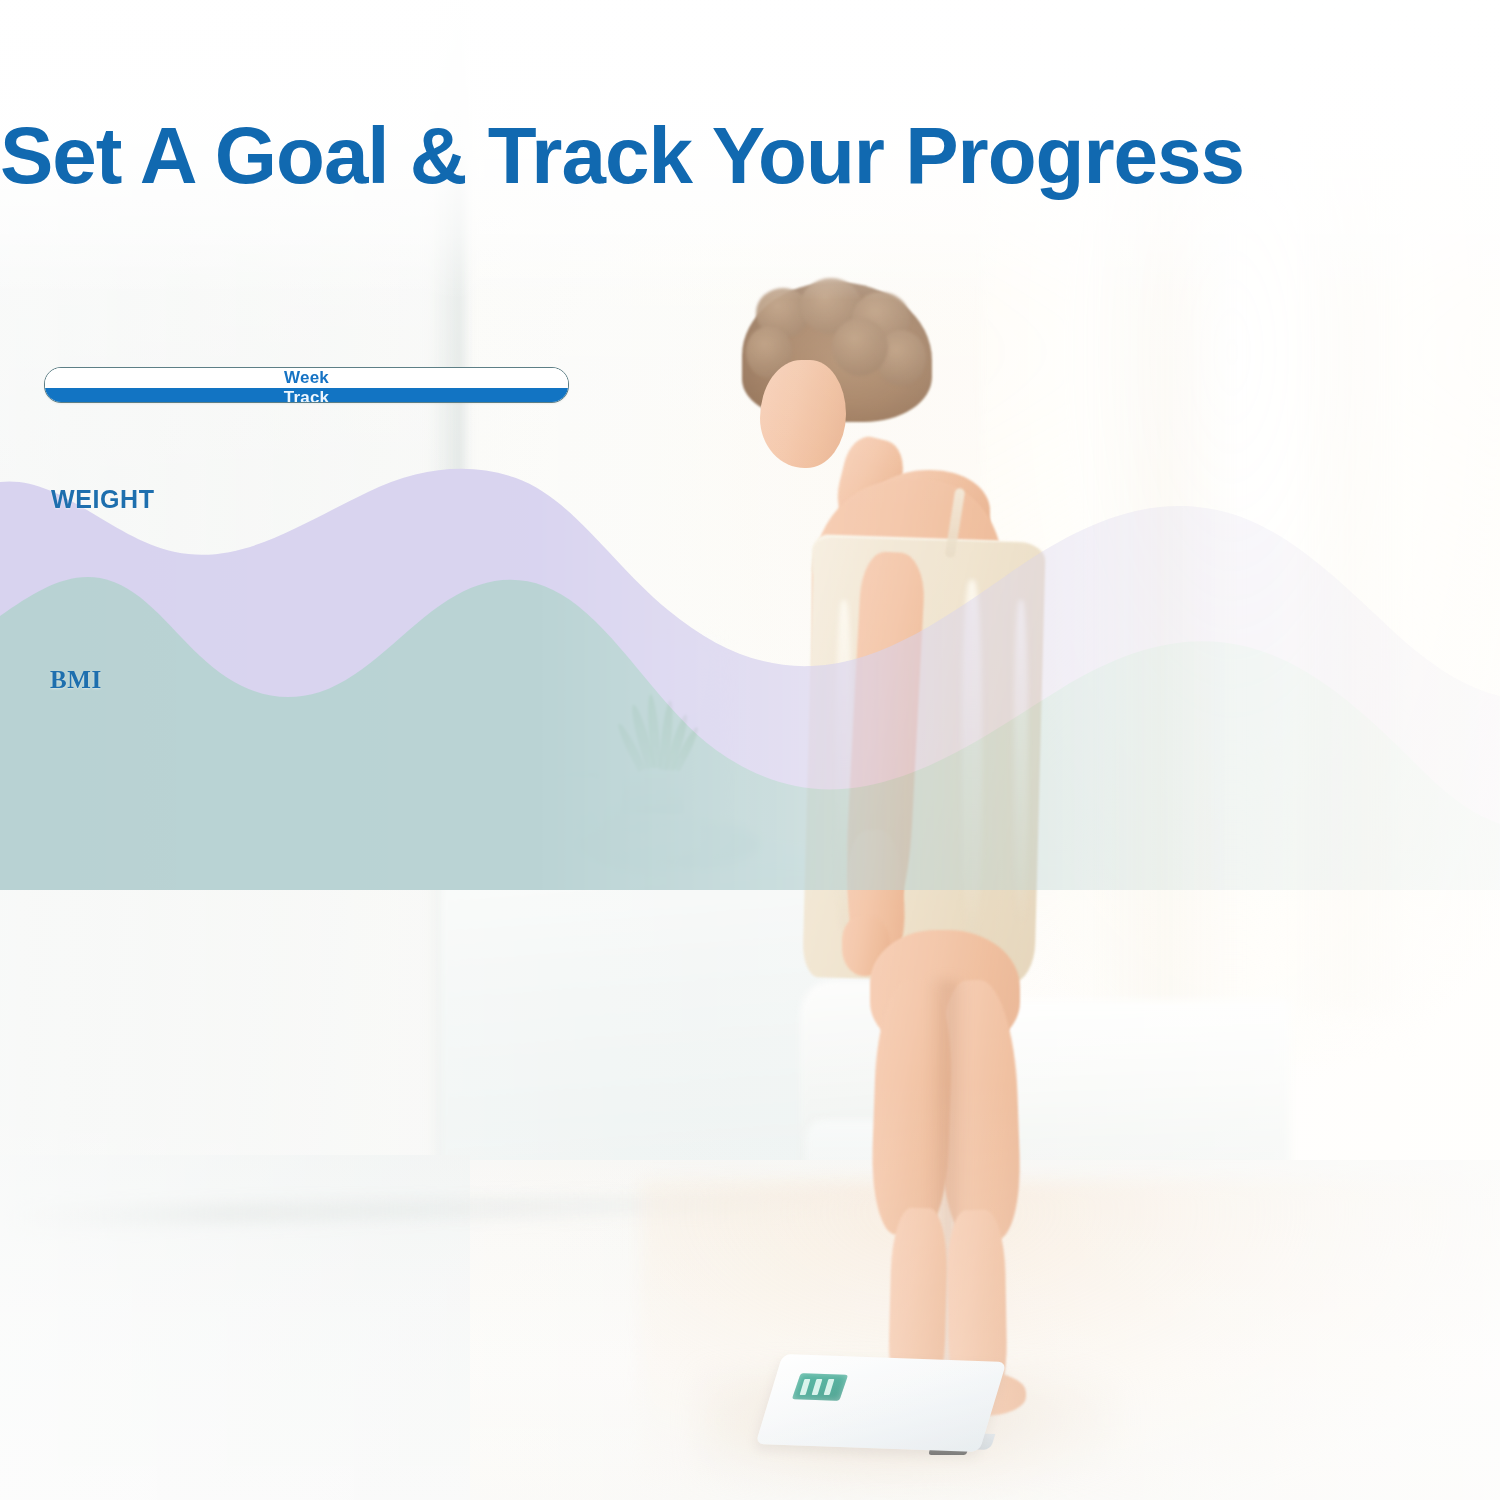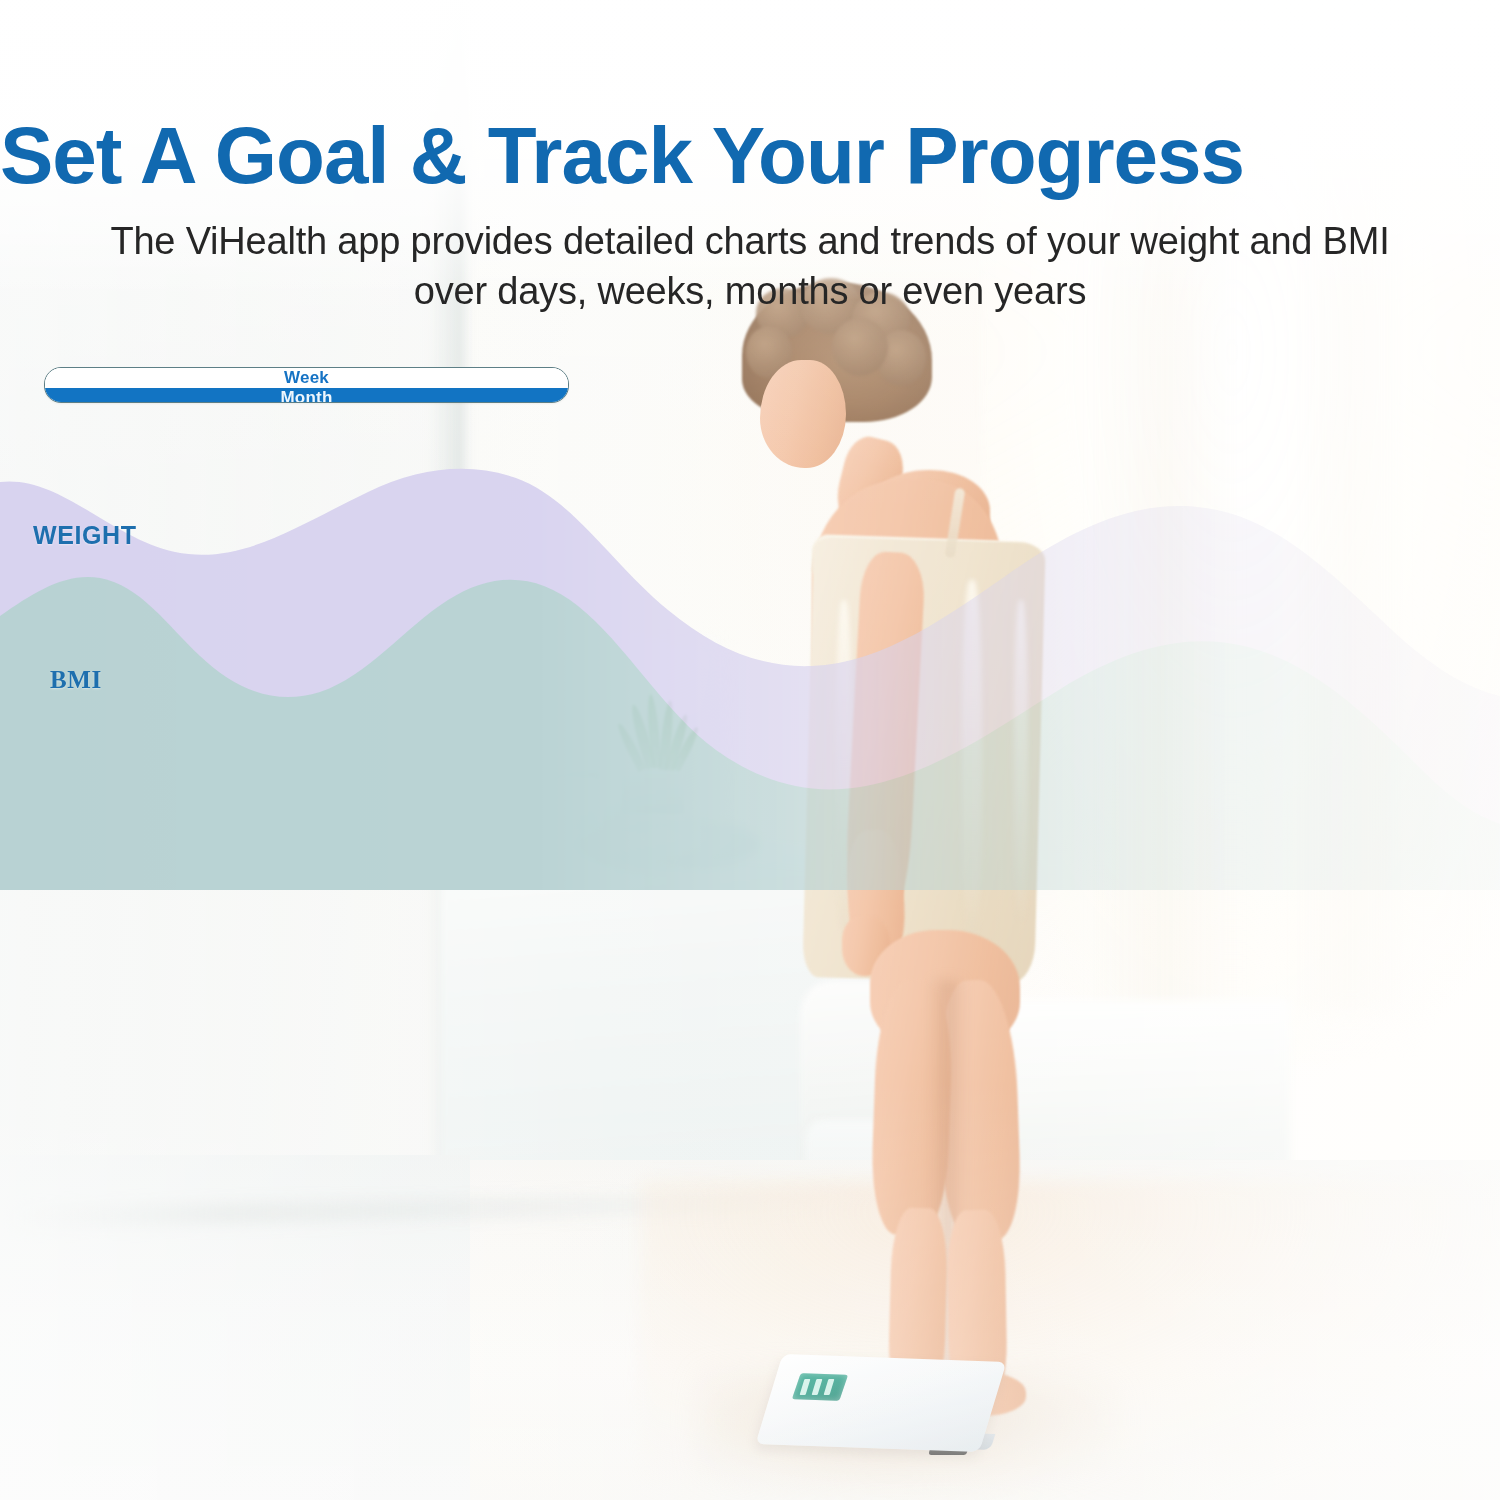--- a/index.html
+++ b/index.html
@@ -380,21 +380,21 @@
   }
 
   .series-label {
     position:absolute;
     font-size:25px;
     font-weight:bold;
     color:#1e6fae;
     letter-spacing:.6px;
     text-shadow: 0 1px 2px rgba(255,255,255,.45);
   }
-  #lbl-weight { left:33px; top:485px;margin-top:36px; }
+  #lbl-weight { left:51px; top:485px; }
   #lbl-bmi    { left:50px; top:666px;font-family:Liberation Serif, serif; }
 
   .headline {
     position:absolute; left:0; top:62px; width:1223px;
     text-align:center;
     font-size:80px;
     font-weight:bold;
     color:#1169b0;
     letter-spacing:-1px;
     line-height:1;
@@ -540,24 +540,23 @@
                  C 938,352 1000,306 1062,268
                  C 1124,230 1184,212 1244,226
                  C 1312,242 1368,296 1424,352
                  C 1450,378 1476,396 1500,404
                  L 1500,470 L 0,470 Z"></path>
       </g>
     </svg>
   </div>
 
   <h1 class="headline">Set A Goal &amp; Track Your Progress</h1>
-  <p class="subhead">The ViHealth app provides detailed charts and trends of your weight and BMI over days, weeks, months or even years</p>
 
   <div class="segmented">
     <div class="seg">Week</div>
-    <div class="seg active">Month</div>
+    <div class="seg active">Track</div>
     <div class="seg">Year</div>
   </div>
 
   <div class="series-label" id="lbl-weight">WEIGHT</div>
   <div class="series-label" id="lbl-bmi">BMI</div>
 
 </div>
 
 </body></html>

